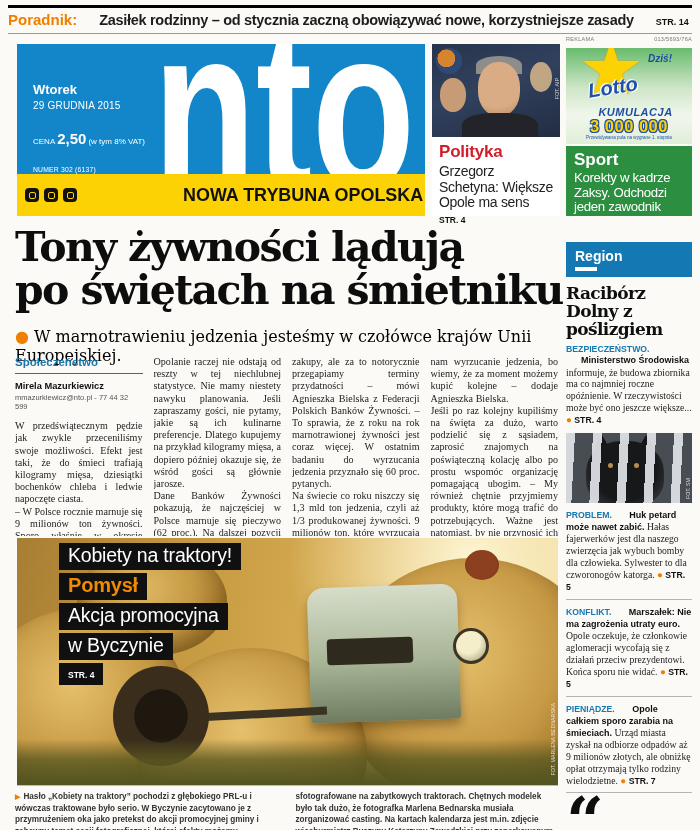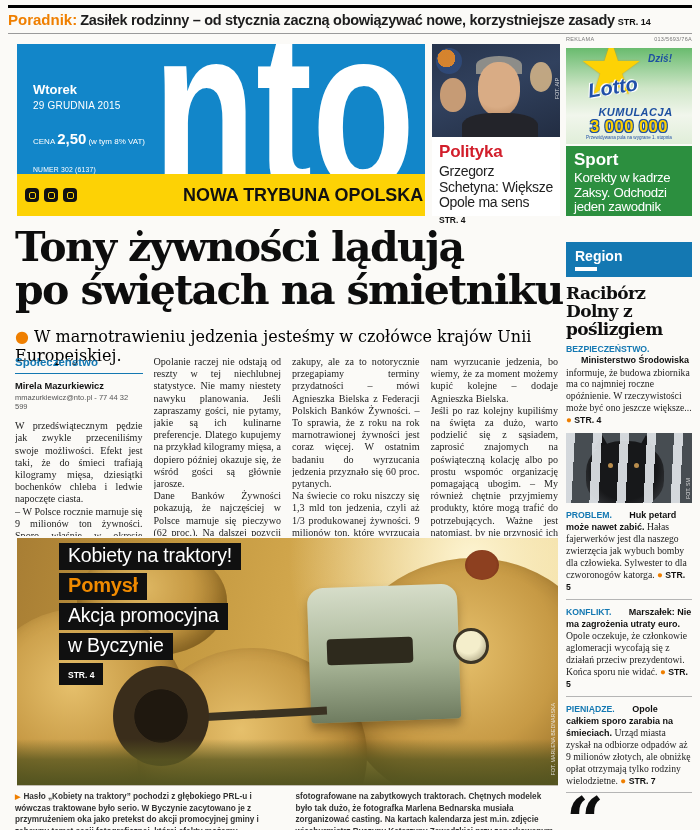--- a/index.html
+++ b/index.html
@@ -1,21 +1,21 @@
 <!DOCTYPE html>
 <html><head>
 <meta charset="utf-8">
 <style>
   html,body{margin:0;padding:0;background:#e9e6e0;}
   #page{position:relative;width:700px;height:830px;margin:0 auto;background:#fbfaf7;
         font-family:"Liberation Sans",sans-serif;color:#1a1a1a;overflow:hidden;}
 
   
   .topbar{position:absolute;left:8px;top:5px;width:684px;border-top:3px solid #000;
-          border-bottom:1px solid #9a9a9a;padding:3px 0 5px;display:flex;align-items:baseline;gap:3px;}
+          border-bottom:1px solid #9a9a9a;padding:3px 0 5px;display:flex;align-items:baseline;gap:22px;}
   .tb-label{color:#ef7f00;font-weight:700;font-size:15px;}
   .tb-text{font-weight:600;font-size:14.5px;letter-spacing:-0.3px;color:#1d1d1d;white-space:nowrap;}
   .tb-page{font-weight:700;font-size:9px;color:#111;}
 
   
   .mast{position:absolute;left:17px;top:44px;width:675px;height:172px;}
   .mast-left{position:absolute;left:0;top:0;width:408px;height:172px;background:#1286c9;overflow:hidden;}
   .mast-info{position:absolute;left:16px;top:38px;color:#fff;width:140px;}
   .mi-day{font-weight:700;font-size:13px;}
   .mi-date{font-size:10px;margin-top:3px;letter-spacing:.2px;}

